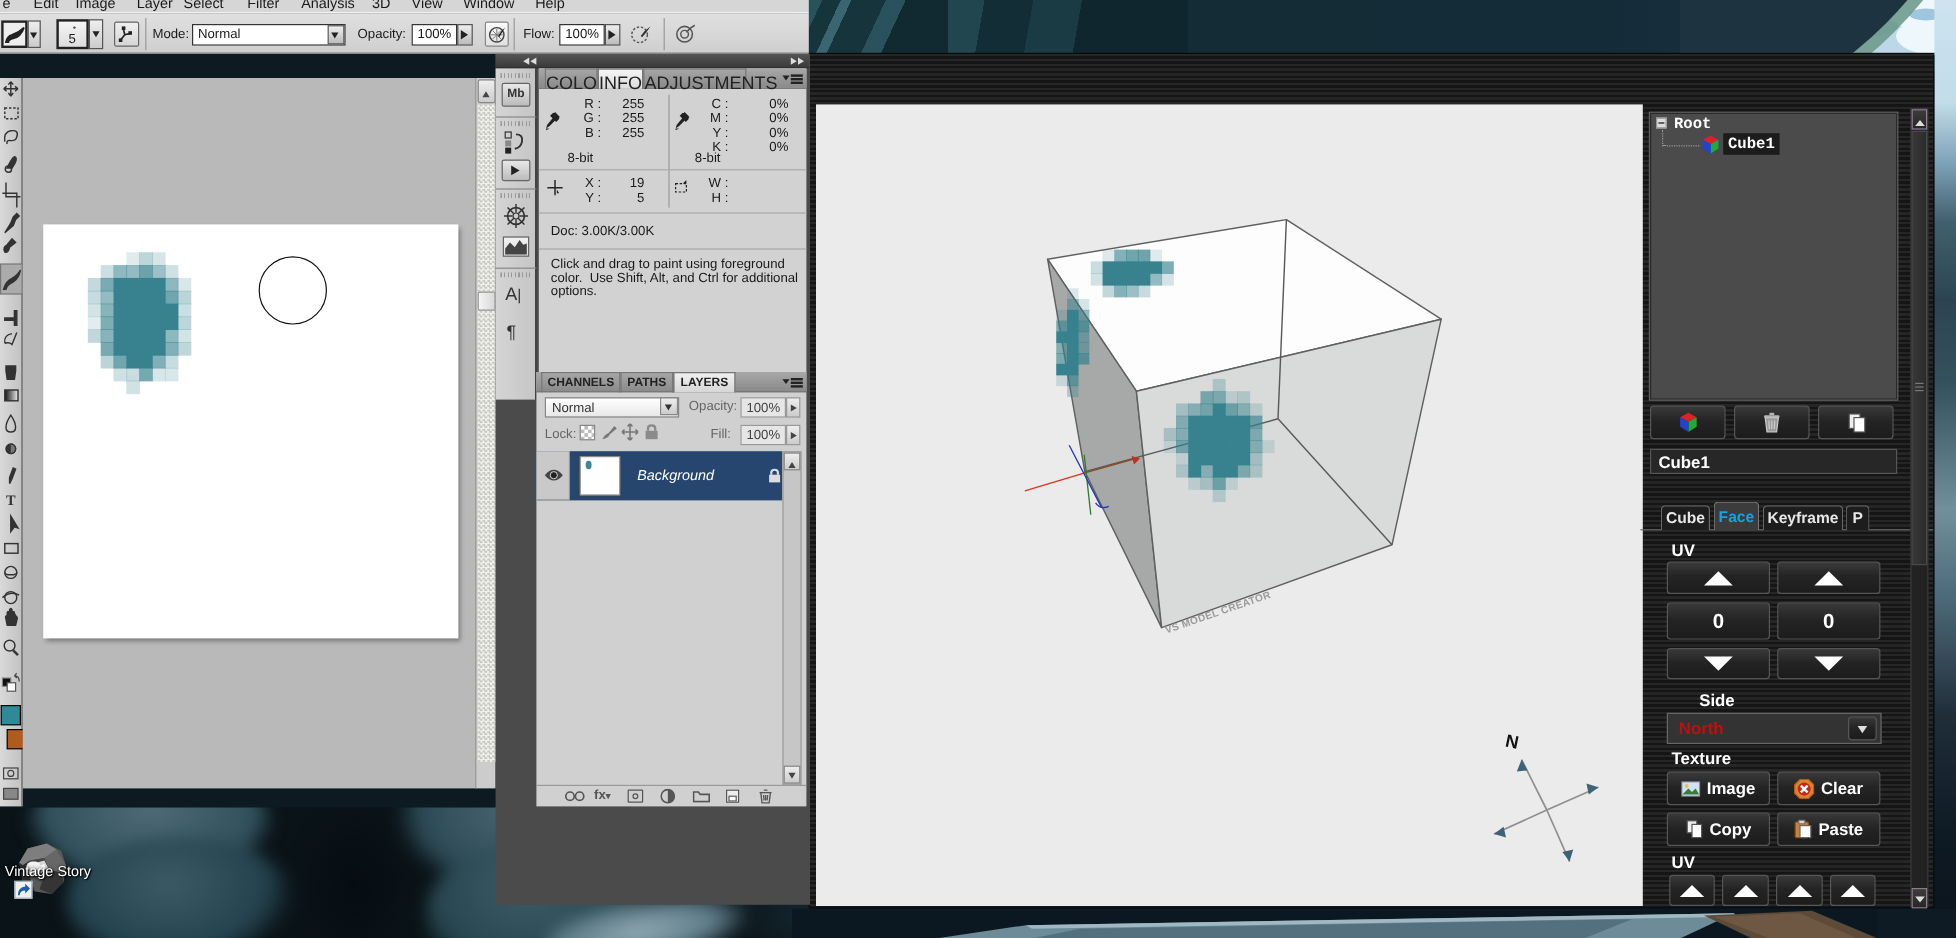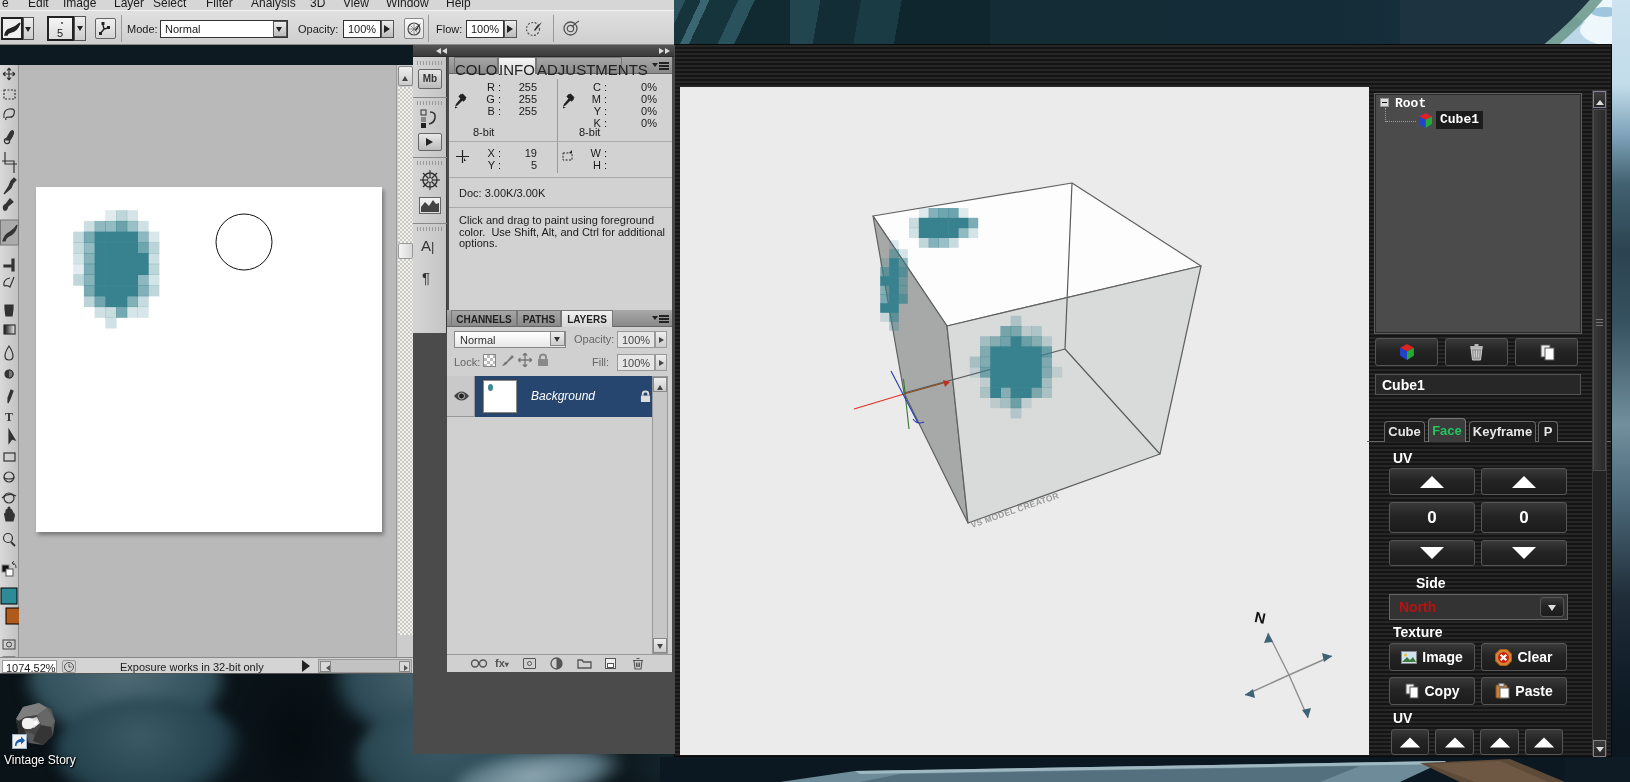--- a/index.html
+++ b/index.html
@@ -69,21 +69,21 @@
 <polygon points="22,34 28,24 38,26 40,34 30,44 20,40" fill="#353535"></polygon>
 <polygon points="6,20 12,16 8,22 12,30 16,42 6,34 3,18" fill="#2c2c2c"></polygon>
 <polygon points="17,18 24,16 27,22 21,27 15,24" fill="#d5d5d5"></polygon>
 <polygon points="19,21 24,19 25,23 21,25" fill="#ffffff"></polygon>
 </svg>
 <div class="abs" style="left:22px;top:718px;width:12px;height:11px;background:#f2f2f2;border-radius:40%;"></div>
 <div class="abs" style="left:12px;top:734px;width:15px;height:15px;background:#f0f0f0;border:1px solid #9db0c4;"></div>
 <svg class="abs" style="left:13px;top:735px" width="13" height="13" viewBox="0 0 13 13">
       <path d="M2 11 C2 6 5 4 8 4 L8 1.5 L12 5.5 L8 9.5 L8 7 C5 7 3.5 8.5 3.5 11 Z" fill="#1b5eab"></path>
     </svg>
-<div class="abs" style="left:4px;top:753px;width:110px;height:14px;color:#fff;font-size:12px;text-shadow:1px 1px 1px #000,0 0 3px #000;">Vintage Story</div>
+<div class="abs" style="left:4px;top:719px;width:110px;height:14px;color:#fff;font-size:12px;text-shadow:1px 1px 1px #000,0 0 3px #000;">Vintage Story</div>
 
 <div id="mc" class="abs">
   <div id="mcView" class="abs">
     <svg class="abs" style="left:0;top:0" width="689" height="668" viewBox="0 0 689 668">
 
       <g stroke="#606060" stroke-width="1.2" stroke-linejoin="round">
         <polygon points="392,96 193,129 267,239 521,179" fill="#fdfdfe"></polygon>
         <polygon points="193,129 267,239 288,436 224,306" fill="#a7a9a8"></polygon>
         <polygon points="267,239 521,179 480,367 288,436" fill="#d7d9d8" fill-opacity="0.93"></polygon>
         <path d="M392,96 L385,262 M385,262 L224,306 M385,262 L480,367" fill="none" stroke="#5a5a5a"></path>
@@ -258,21 +258,21 @@
       <svg width="18" height="18" viewBox="0 0 18 18">
             <rect x="3" y="2" width="9" height="12" fill="#eee" stroke="#555"></rect>
             <rect x="7" y="5" width="9" height="12" fill="#fff" stroke="#555"></rect>
           </svg>
     </div>
 
     <div class="abs" style="left:8px;top:301px;width:206px;height:21px;background:#272727;border:1px solid #555;color:#fff;font-weight:bold;font-size:14px;padding:2px 0 0 6px;">Cube1</div>
 
     <div class="abs" style="left:0;top:348px;width:244px;height:21px;border-bottom:1px solid #666;">
       <div class="abs" style="left:17px;top:0px;width:41px;height:21px;background:#1d1d1d;border:1px solid #666;border-bottom:none;border-radius:4px 4px 0 0;color:#e6e6e6;font-weight:bold;font-size:13px;text-align:center;padding-top:2px;">Cube</div>
-      <div class="abs" style="left:61px;top:-3px;width:38px;height:24px;background:#3c3c3c;border:1px solid #777;border-bottom:none;border-radius:4px 4px 0 0;color:#22c55e;font-weight:bold;font-size:13px;text-align:center;padding-top:4px;">Face</div>
+      <div class="abs" style="left:61px;top:-3px;width:38px;height:24px;background:#3c3c3c;border:1px solid #777;border-bottom:none;border-radius:4px 4px 0 0;color:#0ea5e9;font-weight:bold;font-size:13px;text-align:center;padding-top:4px;">Face</div>
       <div class="abs" style="left:102px;top:0px;width:67px;height:21px;background:#1d1d1d;border:1px solid #666;border-bottom:none;border-radius:4px 4px 0 0;color:#e6e6e6;font-weight:bold;font-size:13px;text-align:center;padding-top:2px;">Keyframe</div>
       <div class="abs" style="left:171px;top:0px;width:20px;height:21px;background:#1d1d1d;border:1px solid #666;border-bottom:none;border-radius:4px 4px 0 0;color:#e6e6e6;font-weight:bold;font-size:13px;text-align:center;padding-top:2px;">P</div>
     </div>
 
     <span class="mclabel abs" style="left:26px;top:377px;">UV</span>
     <div class="mcbtn abs" style="left:22px;top:395px;width:86px;height:27px;">
           <svg width="26" height="14" viewBox="0 0 26 14">
             <polygon points="13,1 25,13 1,13" fill="#fff"></polygon>
           </svg>
         </div>
@@ -555,37 +555,20 @@
   </div>
 
   <div class="abs" style="left:396px;top:65px;width:17px;height:592px;background:#ccc;border-left:1px solid #999;">
     <div class="abs" style="left:1px;top:1px;width:15px;height:20px;background:linear-gradient(180deg,#eee,#ccc);border:1px solid #888;border-radius:2px;">
           <span class="tri-u" style="position:absolute;left:3px;top:6px;border-bottom-color:#444;border-width:3.5px;border-bottom-width:5px;"></span>
         </div>
     <div class="abs" style="left:1px;top:22px;width:15px;height:548px;background:repeating-conic-gradient(#c8c8c8 0 25%,#f2f2e9 0 50%) 0 0/4px 4px;"></div>
         <div class="abs" style="left:1px;top:178px;width:15px;height:16px;background:linear-gradient(90deg,#f4f4f4,#d8d8d8);border:1px solid #999;border-radius:2px;"></div>
   </div>
 
-  <div class="abs" style="left:0;top:657px;width:413px;height:17px;background:#d4d4d4;border-top:1px solid #888;border-bottom:1px solid #555;">
-    <div class="abs" style="left:2px;top:2px;width:55px;height:13px;background:#fff;border:1px solid #999;padding:1px 0 0 3px;">1074.52%</div>
-    <div class="abs" style="left:62px;top:2px;width:14px;height:13px;border:1px solid #999;border-radius:2px;"><svg width="12" height="12" viewBox="0 0 12 12">
-            <circle cx="6" cy="6" r="4.5" fill="none" stroke="#555"></circle>
-            <path d="M6,3 L6,6 L8.5,6" stroke="#555" fill="none"></path>
-          </svg></div>
-    <div class="abs" style="left:120px;top:3px;">Exposure works in 32-bit only</div>
-    <div class="abs" style="left:302px;top:2px;width:0;height:0;border:6px solid transparent;border-left:8px solid #222;"></div>
-    <div class="abs" style="left:318px;top:1px;width:94px;height:14px;background:#c2c2c2;border:1px solid #999;">
-      <div class="abs" style="left:1px;top:1px;width:11px;height:11px;background:#d9d9d9;border:1px solid #888;">
-            <span style="position:absolute;left:2px;top:2.5px;width:0;height:0;border:3px solid transparent;border-right:4px solid #555;"></span>
-          </div>
-      <div class="abs" style="left:80px;top:1px;width:11px;height:11px;background:#d9d9d9;border:1px solid #888;">
-            <span style="position:absolute;left:4px;top:2.5px;width:0;height:0;border:3px solid transparent;border-left:4px solid #555;"></span>
-          </div>
-    </div>
-  </div>
 
   <div id="dock" class="abs" style="left:413px;top:45px;width:262px;height:709px;background:#4b4b4b;">
     <div class="abs" style="left:0;top:0;width:261px;height:12px;background:linear-gradient(180deg,#555,#3a3a3a);border-bottom:1px solid #2a2a2a;color:#ddd;font-size:8px;">
       <span class="abs" style="left:20px;top:3px;width:0;height:0;border:3.5px solid transparent;border-right:5px solid #ddd;"></span>
           <span class="abs" style="left:26px;top:3px;width:0;height:0;border:3.5px solid transparent;border-right:5px solid #ddd;"></span>
           <span class="abs" style="left:246px;top:3px;width:0;height:0;border:3.5px solid transparent;border-left:5px solid #ddd;"></span>
           <span class="abs" style="left:252px;top:3px;width:0;height:0;border:3.5px solid transparent;border-left:5px solid #ddd;"></span>
     </div>
 
     <div class="abs" style="left:0;top:12px;width:34px;height:276px;background:linear-gradient(90deg,#d5d5d5,#c5c5c5);border-right:1px solid #3a3a3a;color:#333;">

